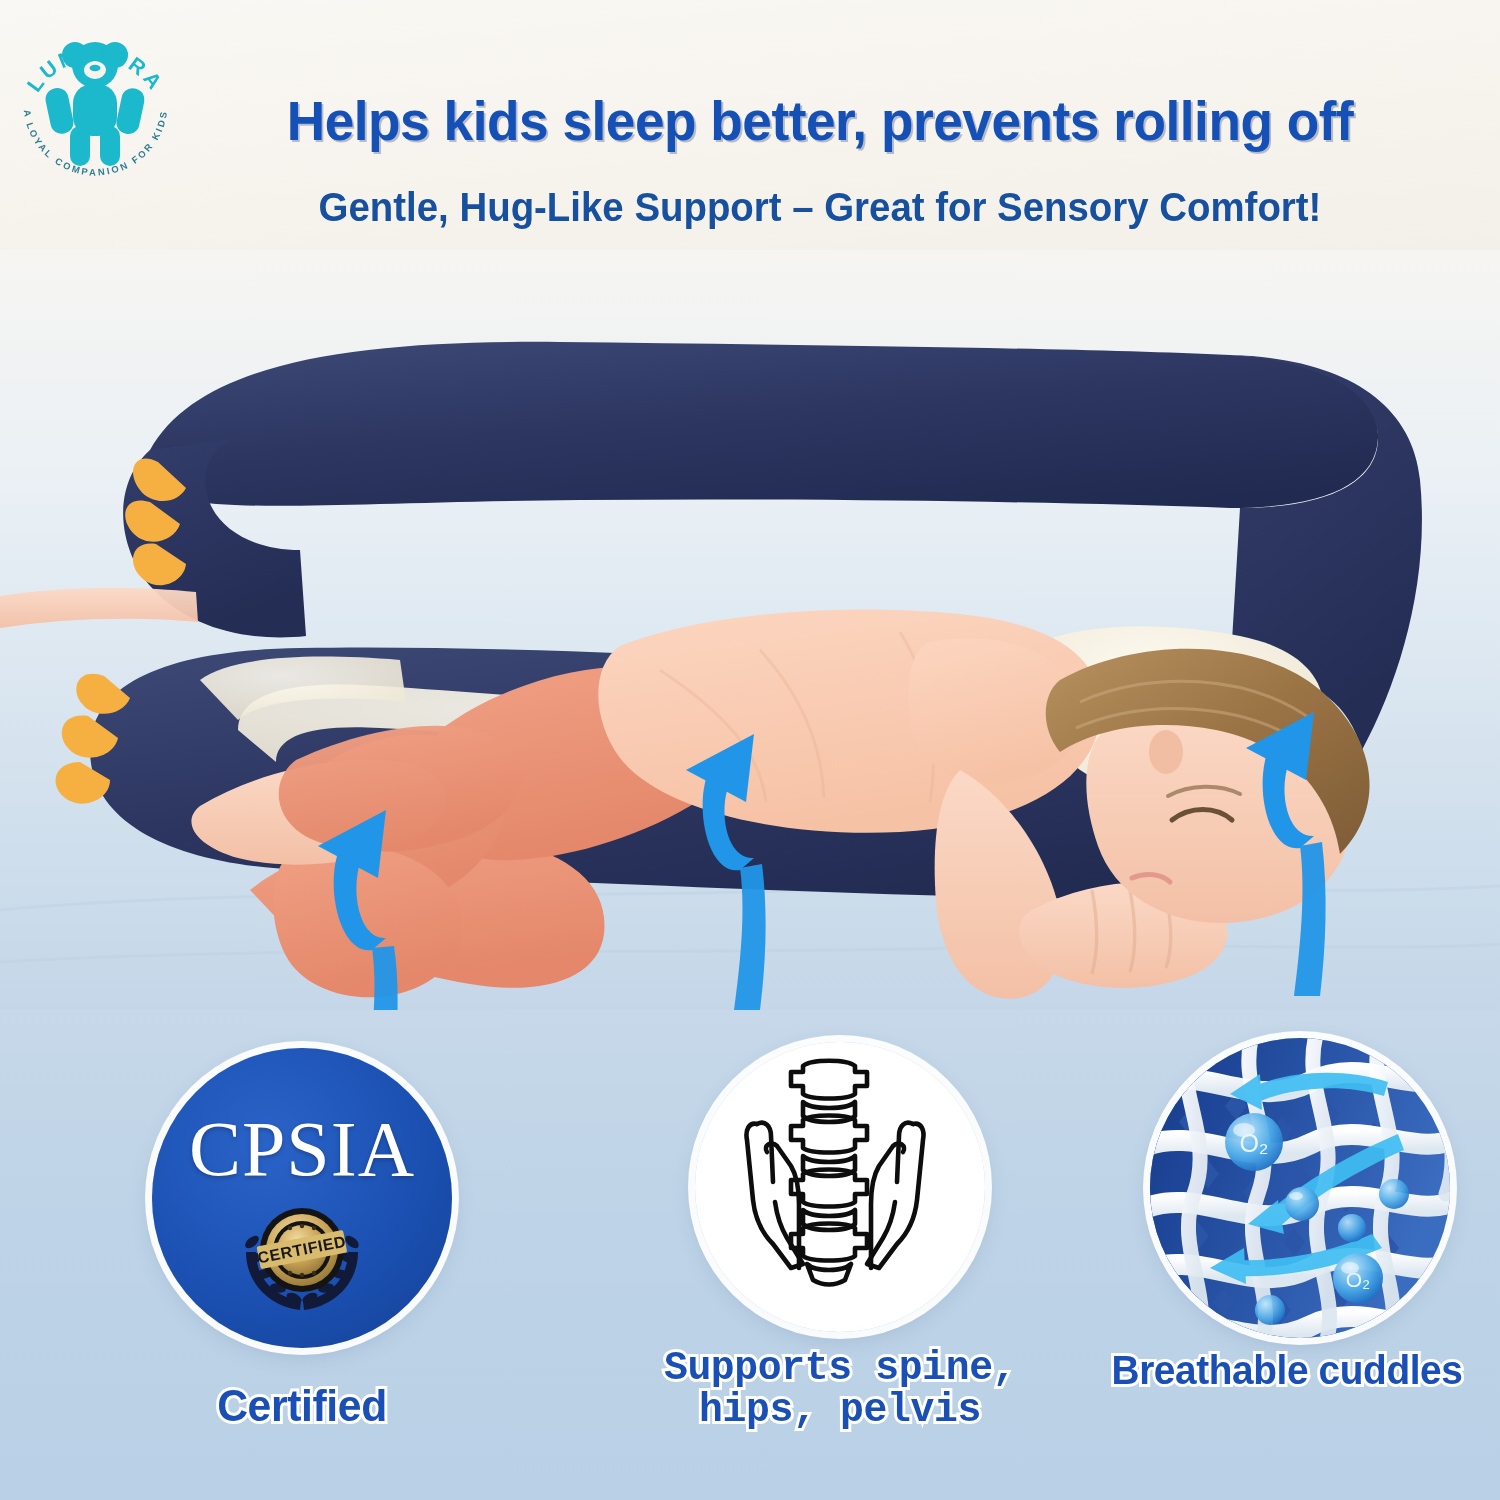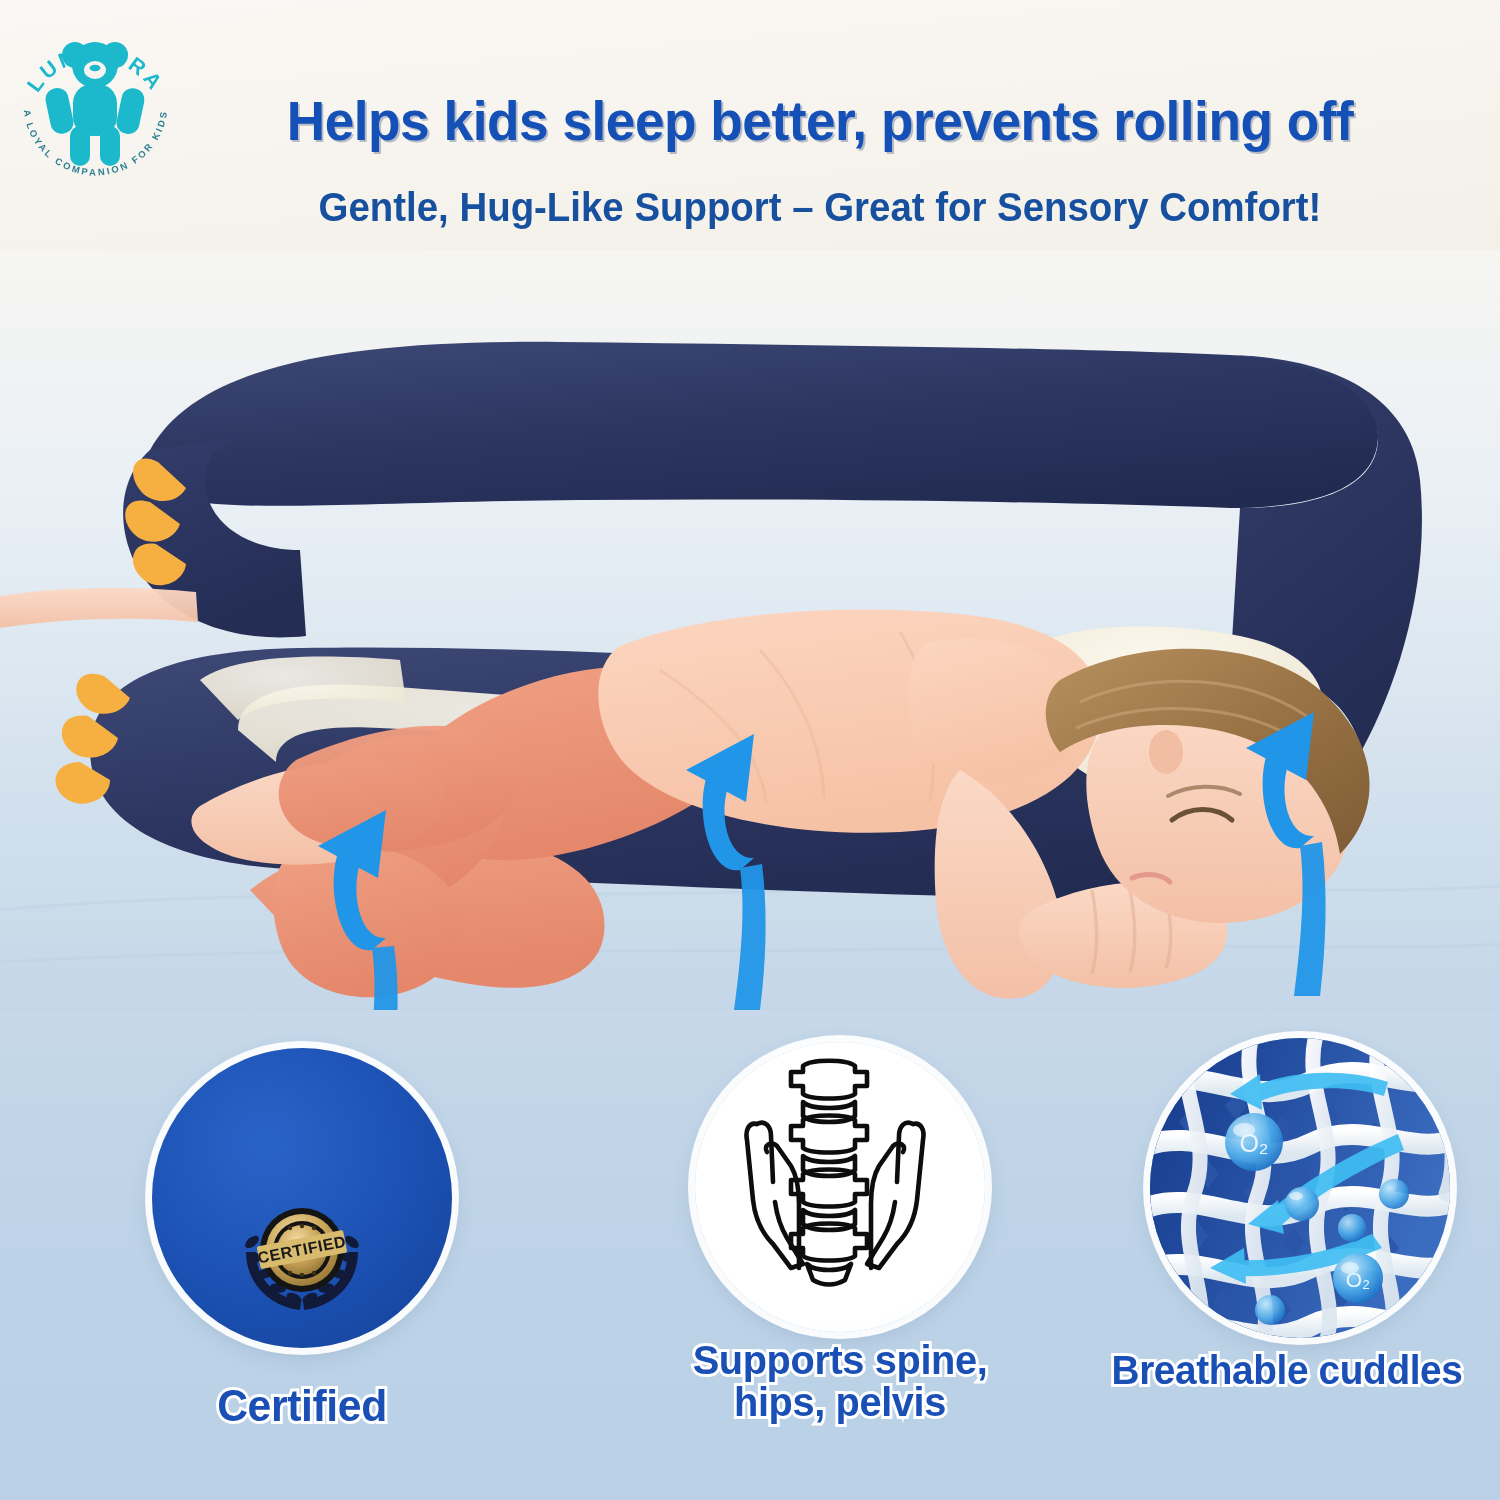--- a/index.html
+++ b/index.html
@@ -105,21 +105,21 @@
   #badge-breathe .badge-circle {
     width:300px; height:300px;
     background:radial-gradient(circle at 75% 45%, #eef4fa 0%, #cfe0f0 35%, #2a5fb8 88%, #173f8e 100%);
   }
   #badge-breathe .badge-circle svg { width:100%; height:100%; }
   #badge-breathe .cap-wrap { margin-top:12px; }
   #badge-breathe .badge-caption { white-space:nowrap; font-size:40px; margin-left:-26px; }
 
   #badge-cpsia .cap-wrap { margin-top:36px; }
   #badge-cpsia .badge-caption { font-size:44px; }
-  #badge-spine .cap-wrap { margin-top:8px; }
+  #badge-spine .cap-wrap { margin-top:16px;font-family:Liberation Mono, monospace; }
 </style>
 </head>
 <body>
 
 <div class="header">
 
   <div class="logo">
     <svg viewBox="0 0 175 180" xmlns="http://www.w3.org/2000/svg">
       <defs>
         <path id="arcTop" d="M 22,110 A 66,66 0 0 1 153,110" fill="none"></path>
@@ -321,20 +321,21 @@
         <path d="M 1300,596 C 1306,642 1300,700 1294,746 L 1320,746 C 1326,696 1328,642 1322,592 Z" opacity="0.95"></path>
       </g>
     </g>
   </svg>
 </div>
 
 <div class="badges">
 
   <div class="badge" id="badge-cpsia">
     <div class="badge-circle">
+      <div class="cpsia-text">CPSIA</div>
       <svg class="cpsia-seal" viewBox="0 0 128 118" xmlns="http://www.w3.org/2000/svg">
         <defs>
           <radialGradient id="goldG" cx="0.4" cy="0.3" r="0.8">
             <stop offset="0" stop-color="#f2dca0"></stop>
             <stop offset="0.55" stop-color="#c9a357"></stop>
             <stop offset="1" stop-color="#8c6f31"></stop>
           </radialGradient>
         </defs>
 
         <g fill="#121a3a">

